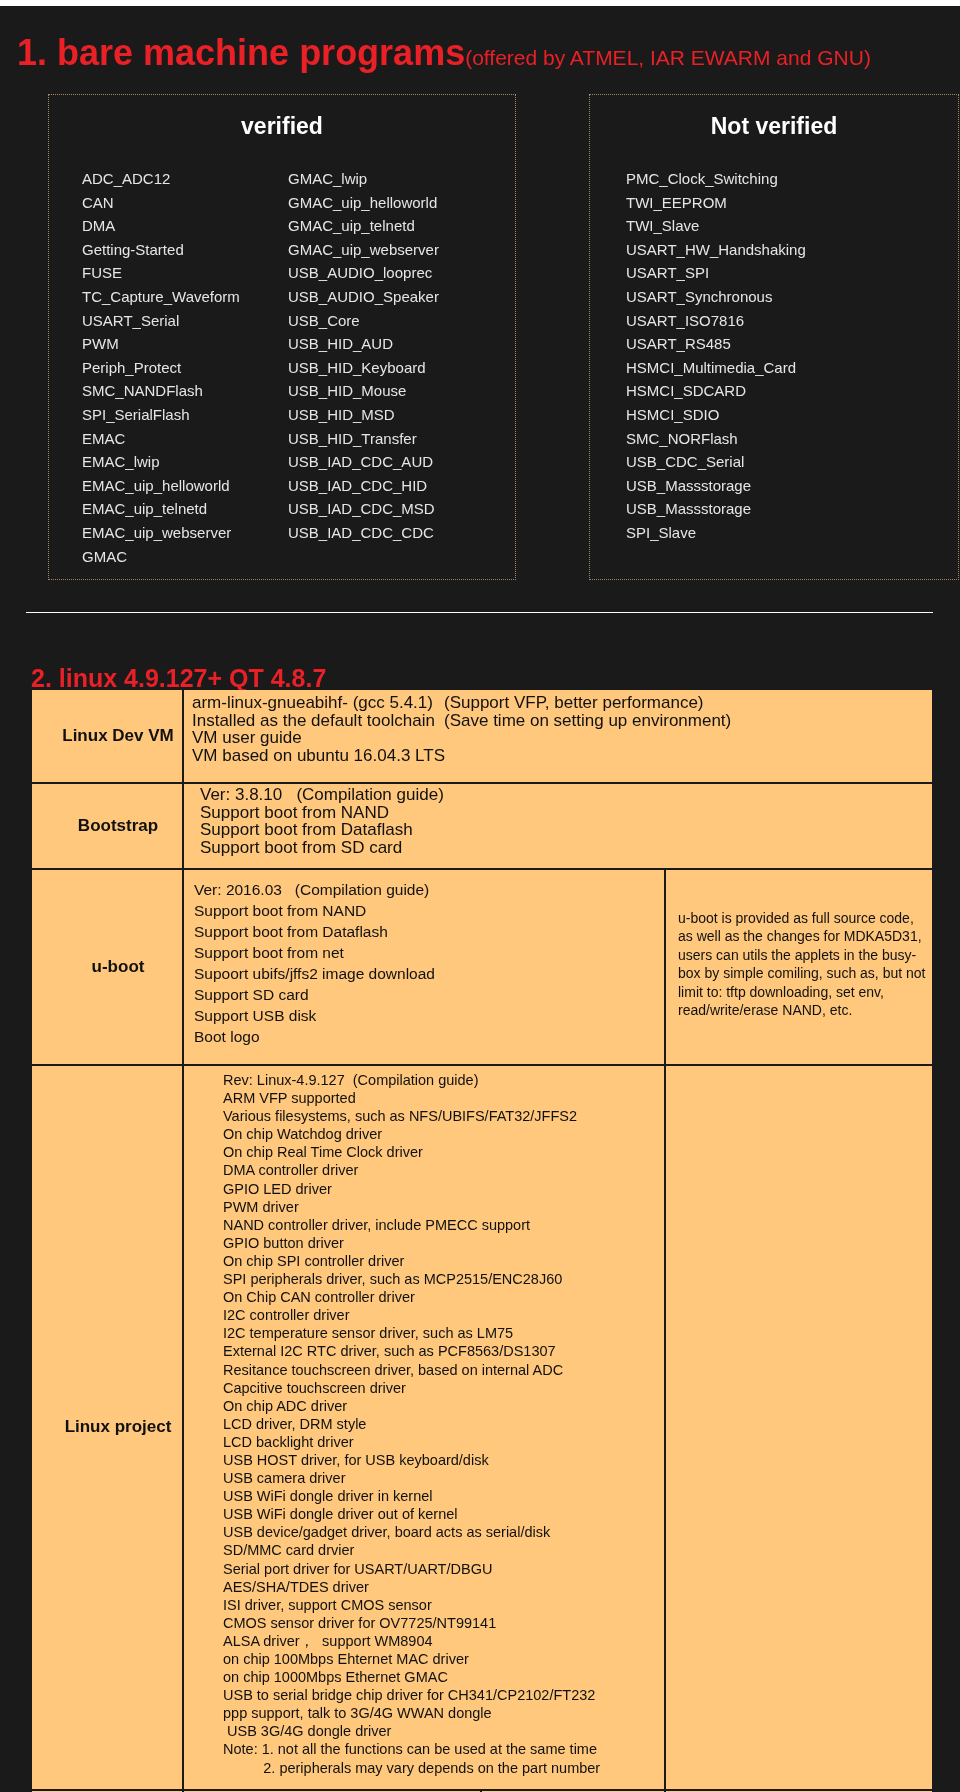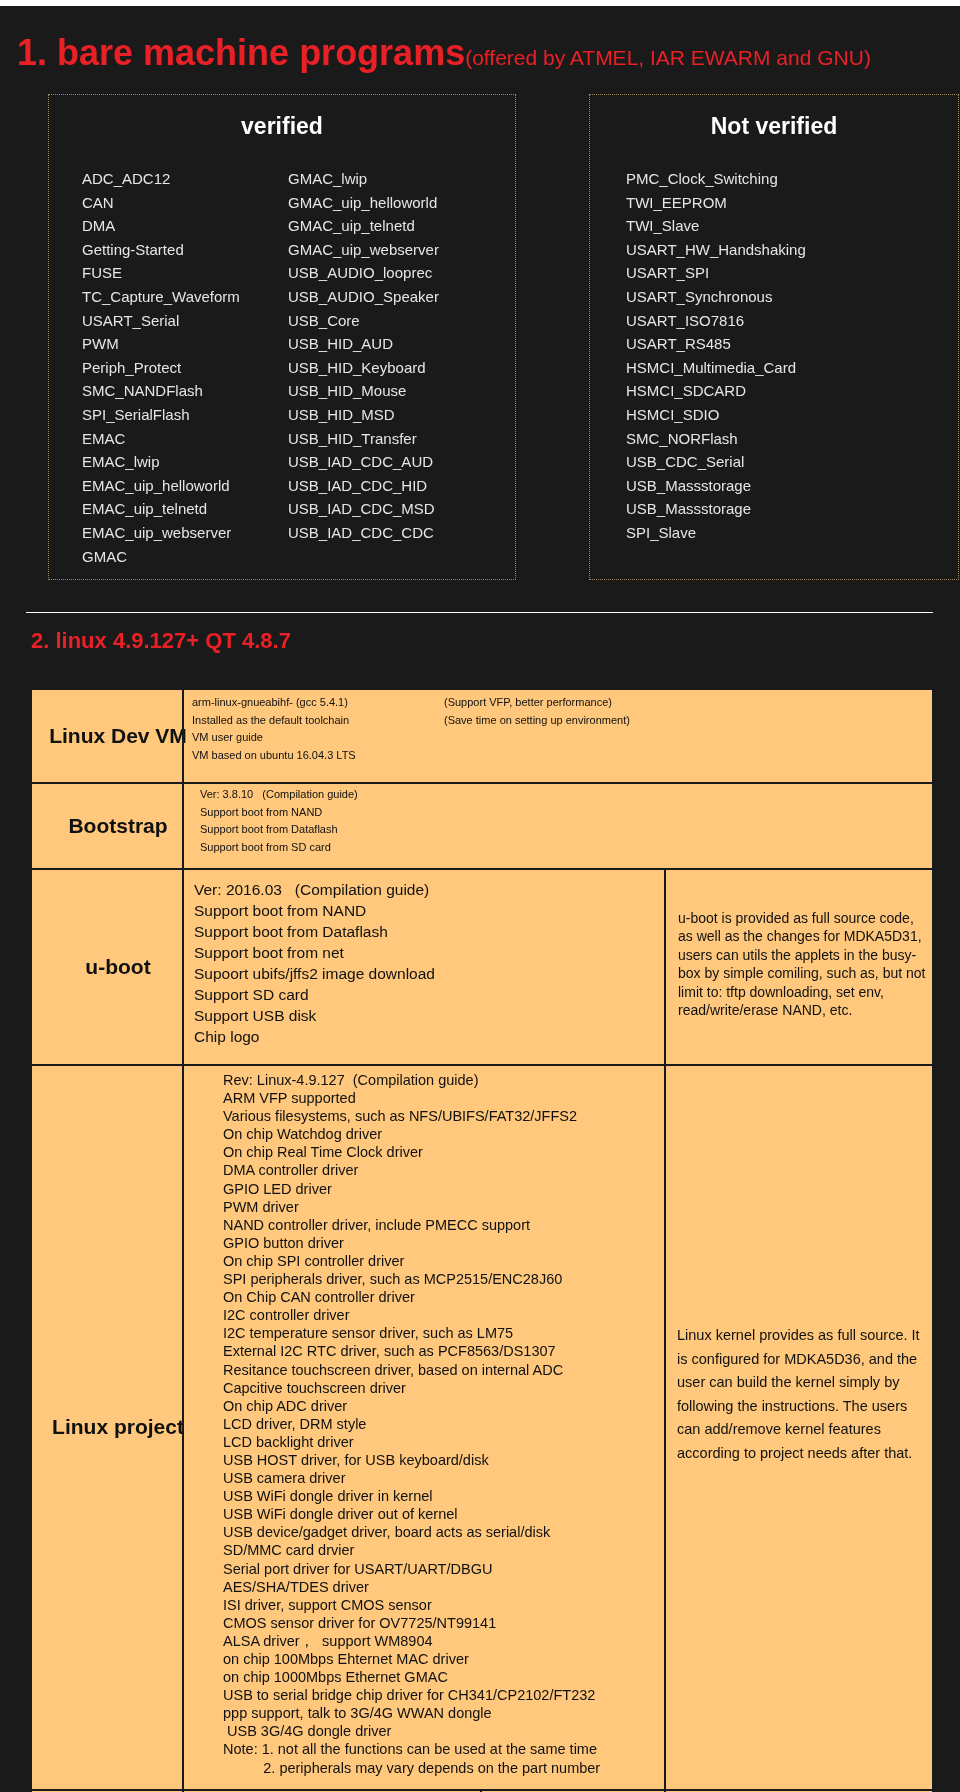--- a/index.html
+++ b/index.html
@@ -27,35 +27,35 @@
     }
     .col {
       position: absolute; top: 72px; list-style: none; margin: 0; padding: 0;
       color: #e6e6e6; font-size: 15px; line-height: 23.6px;
     }
     .verified .col.c1 { left: 33px; }
     .verified .col.c2 { left: 239px; }
     .notverified .col.c1 { left: 36px; }
     .divider { position: absolute; left: 26px; top: 612px; width: 907px; height: 1px; background: #ffffff; }
     .h2 {
-      position: absolute; left: 31px; top: 628px;
-      color: #ea2027; font-size: 22px; font-weight: bold; white-space: nowrap;
+      position: absolute; left: 31px; top: 664px;
+      color: #ea2027; font-size: 25px; font-weight: bold; white-space: nowrap;
     }
     .tbl {
       position: absolute; left: 32px; top: 690px; width: 900px; height: 1102px;
       background: #ffc87c;
     }
     .cell { position: absolute; box-sizing: border-box; color: #111; }
     .hline { position: absolute; height: 2px; background: #1a1a1a; }
     .vline { position: absolute; width: 2px; background: #1a1a1a; }
     .label-cell {
       position: absolute; left: 0; width: 172px; display: flex; align-items: center; justify-content: center;
-      font-weight: bold; font-size: 21px; color: #111;
+      font-weight: bold; font-size: 17px; color: #111;
     }
-    .lines { font-size: 11px; line-height: 17.6px; white-space: pre; }
+    .lines { font-size: 17px; line-height: 17.6px; white-space: pre; }
     .lines.uboot { font-size: 15.5px; line-height: 21px; }
     .lines.kernel { font-size: 14.5px; line-height: 18.1px; margin-left: 31px; }
     .note { font-size: 14px; line-height: 18.4px; }
     .note.kernel { font-size: 14.5px; line-height: 23.5px; }
     .vm-row { display: flex; }
     .vm-row span:first-child { width: 252px; display: inline-block; }
   </style>
 </head>
 <body>
 
@@ -136,25 +136,24 @@
 
   <div class="label-cell" style="top:0;height:92px;">Linux Dev VM</div>
   <div class="cell lines" style="left:160px;top:4px;"><div class="vm-row"><span>arm-linux-gnueabihf- (gcc 5.4.1)</span><span>(Support VFP, better performance)</span></div><div class="vm-row"><span>Installed as the default toolchain</span><span>(Save time on setting up environment)</span></div><div class="vm-row"><span>VM user guide</span><span></span></div><div class="vm-row"><span>VM based on ubuntu 16.04.3 LTS</span><span></span></div></div>
   <div class="hline" style="left:0;top:92px;width:900px;"></div>
 
   <div class="label-cell" style="top:94px;height:84px;">Bootstrap</div>
   <div class="cell lines" style="left:168px;top:96px;"><div>Ver: 3.8.10   (Compilation guide)</div><div>Support boot from NAND</div><div>Support boot from Dataflash</div><div>Support boot from SD card</div></div>
   <div class="hline" style="left:0;top:178px;width:900px;"></div>
 
   <div class="label-cell" style="top:180px;height:194px;">u-boot</div>
-  <div class="cell lines uboot" style="left:162px;top:189px;"><div>Ver: 2016.03   (Compilation guide)</div><div>Support boot from NAND</div><div>Support boot from Dataflash</div><div>Support boot from net</div><div>Supoort ubifs/jffs2 image download</div><div>Support SD card</div><div>Support USB disk</div><div>Chip logo</div></div>
+  <div class="cell lines uboot" style="left:162px;top:189px;"><div>Ver: 2016.03   (Compilation guide)</div><div>Support boot from NAND</div><div>Support boot from Dataflash</div><div>Support boot from net</div><div>Supoort ubifs/jffs2 image download</div><div>Support SD card</div><div>Support USB disk</div><div>Boot logo</div></div>
   <div class="cell note" style="left:646px;top:219px;width:248px;">u-boot is provided as full source code, as well as the changes for MDKA5D31, users can utils the applets in the busy-box by simple comiling, such as, but not limit to: tftp downloading, set env, read/write/erase NAND, etc.</div>
   <div class="hline" style="left:0;top:374px;width:900px;"></div>
 
   <div class="label-cell" style="top:376px;height:722px;">Linux project</div>
   <div class="cell lines kernel" style="left:160px;top:381px;"><div>Rev: Linux-4.9.127  (Compilation guide)</div><div>ARM VFP supported</div><div>Various filesystems, such as NFS/UBIFS/FAT32/JFFS2</div><div>On chip Watchdog driver</div><div>On chip Real Time Clock driver</div><div>DMA controller driver</div><div>GPIO LED driver</div><div>PWM driver</div><div>NAND controller driver, include PMECC support</div><div>GPIO button driver</div><div>On chip SPI controller driver</div><div>SPI peripherals driver, such as MCP2515/ENC28J60</div><div>On Chip CAN controller driver</div><div>I2C controller driver</div><div>I2C temperature sensor driver, such as LM75</div><div>External I2C RTC driver, such as PCF8563/DS1307</div><div>Resitance touchscreen driver, based on internal ADC</div><div>Capcitive touchscreen driver</div><div>On chip ADC driver</div><div>LCD driver, DRM style</div><div>LCD backlight driver</div><div>USB HOST driver, for USB keyboard/disk</div><div>USB camera driver</div><div>USB WiFi dongle driver in kernel</div><div>USB WiFi dongle driver out of kernel</div><div>USB device/gadget driver, board acts as serial/disk</div><div>SD/MMC card drvier</div><div>Serial port driver for USART/UART/DBGU</div><div>AES/SHA/TDES driver</div><div>ISI driver, support CMOS sensor</div><div>CMOS sensor driver for OV7725/NT99141</div><div>ALSA driver，  support WM8904</div><div>on chip 100Mbps Ehternet MAC driver</div><div>on chip 1000Mbps Ethernet GMAC</div><div>USB to serial bridge chip driver for CH341/CP2102/FT232</div><div>ppp support, talk to 3G/4G WWAN dongle</div><div> USB 3G/4G dongle driver</div><div>Note: 1. not all the functions can be used at the same time</div><div>          2. peripherals may vary depends on the part number</div></div>
-  <div class="cell note kernel" style="left:645px;top:634px;width:250px;">Linux kernel provides as full source. It is configured for MDKA5D36, and the user can build the kernel simply by following the instructions. The users can add/remove kernel features according to project needs after that.</div>
   <div class="hline" style="left:0;top:1099px;width:900px;"></div>
 
   <div class="vline" style="left:150px;top:0;height:1102px;"></div>
   <div class="vline" style="left:632px;top:180px;height:922px;"></div>
   <div class="vline" style="left:448px;top:1099px;height:3px;"></div>
 </div>
 
 </body></html>

